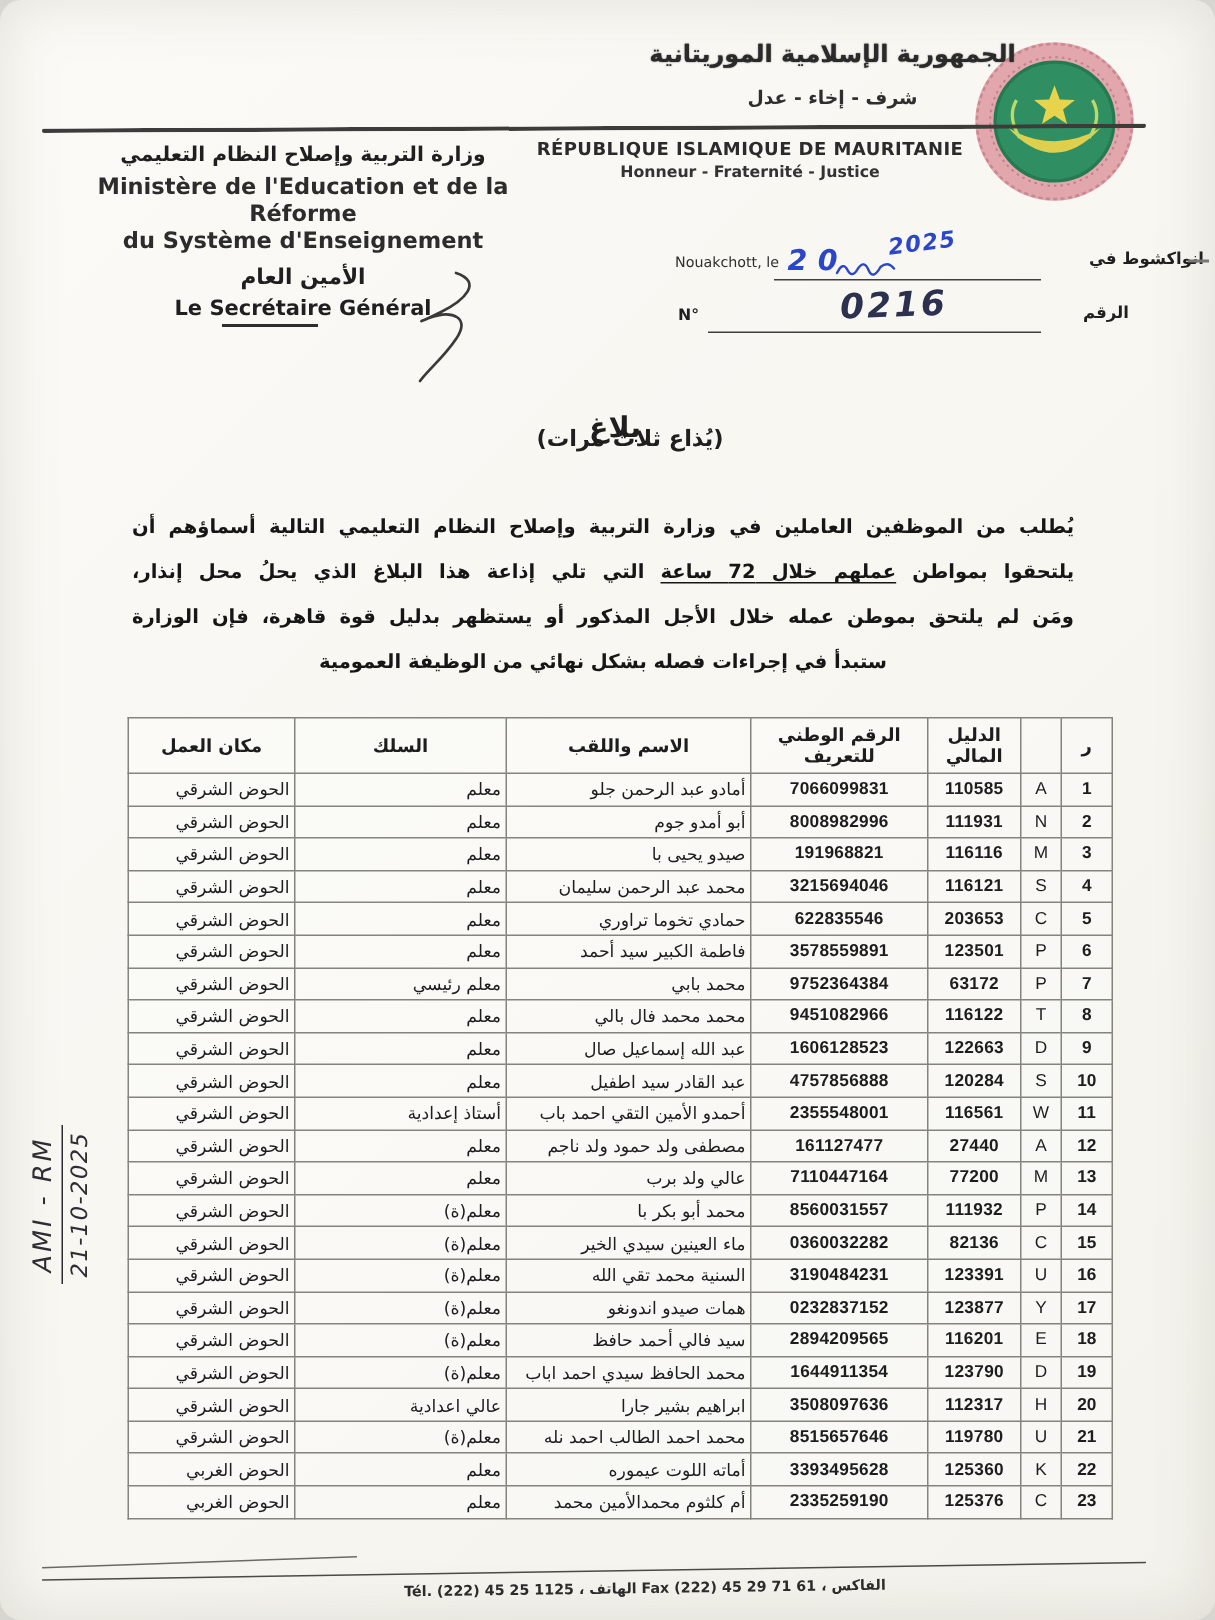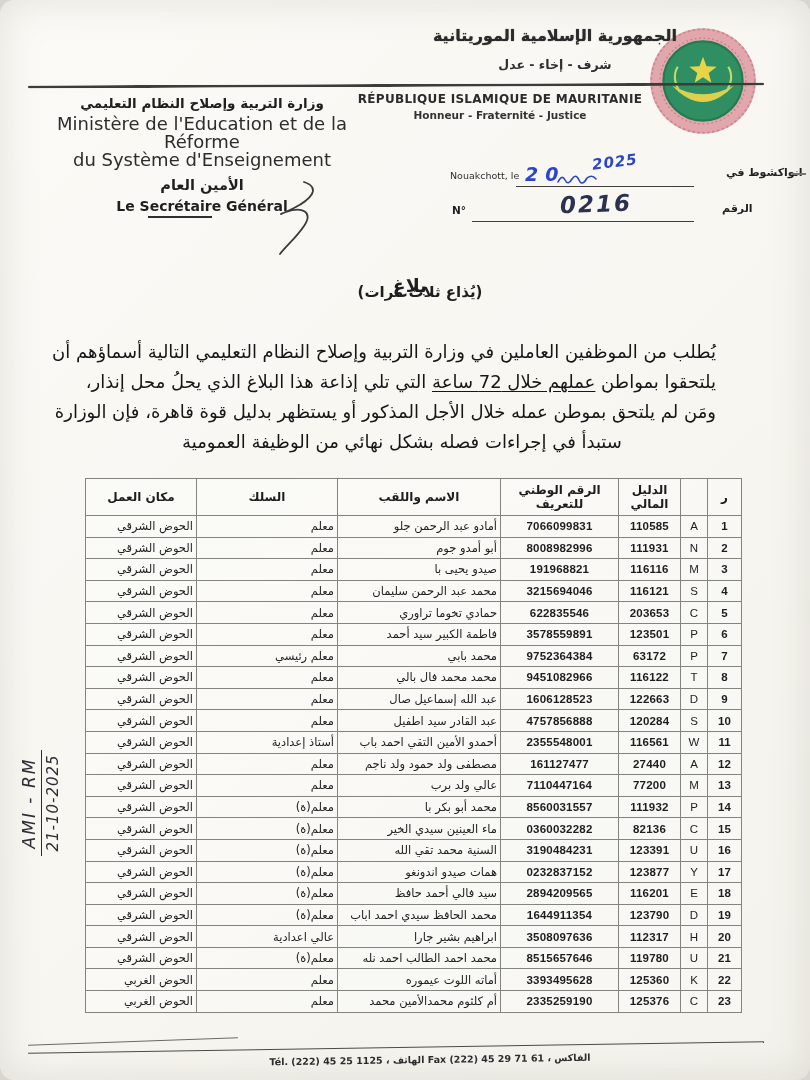--- a/index.html
+++ b/index.html
@@ -24,21 +24,21 @@
   .fr-rep  { left:338px; top:92px; width:324px; text-align:center;
              font-size:12px; font-weight:bold; letter-spacing:.3px; color:#2b2b2b; }
   .fr-motto{ left:338px; top:109px; width:324px; text-align:center;
              font-size:10.5px; font-weight:bold; color:#333; }
 
   .seal { left:648px; top:26px; width:110px; height:110px; }
 
   
   .ministry { left:28px; top:95px; width:348px; text-align:center; }
   .ministry .m-ar  { font-size:13.5px; font-weight:bold; margin-bottom:4px; }
-  .ministry .m-fr  { font-size:18px; font-weight:normal; line-height:18px; color:#2c2c2c; }
+  .ministry .m-fr  { font-size:15px; font-weight:bold; line-height:18px; color:#2c2c2c; }
   .ministry .sg-ar { font-size:14.5px; font-weight:bold; margin-top:8px; }
   .ministry .sg-fr { font-size:14px;  font-weight:bold; margin-top:5px; }
   .sg-underline { left:148px; top:216px; width:64px; border-top:2.5px solid #2e2e2e; }
   .signature { left:252px; top:178px; width:86px; height:78px; }
 
   
   .nkt-label { left:450px; top:170px; font-size:9.5px; font-weight:normal; color:#2f2f2f;text-align:center; }
   .date-rule { left:516px; top:186px; width:178px; border-top:1.5px solid #3e3e3e; }
   .hw-day    { left:525px; top:163px; font-size:19px; font-weight:bold; font-style:italic;
                color:#2b46c8; letter-spacing:7px; }
@@ -51,22 +51,22 @@
   .no-value  { left:560px; top:191px; font-size:23px; font-weight:bold; font-style:italic;
                color:#2c3150; letter-spacing:2px; transform:rotate(-2deg); }
   .no-ar     { left:722px; top:202px; width:60px; font-size:11px; font-weight:bold; }
 
   
   .title    { left:240px; top:274px; width:340px; text-align:center;
               font-size:19px; font-weight:bold; }
   .subtitle { left:250px; top:283px; width:340px; text-align:center;
               font-size:15px; font-weight:bold; }
   .body-text { left:88px; top:337px; width:628px; direction:rtl; }
-  .body-text .bl { font-size:18px; line-height:30px; color:#161616;
-                   text-align:justify; text-align-last:justify; white-space:nowrap; }
+  .body-text .bl { font-size:13px; line-height:30px; color:#161616;
+                   text-align:justify; text-align-last:justify; white-space:nowrap;font-weight:bold; }
   .body-text .bl.center { text-align:left; text-align-last:center; }
   .u { text-decoration:underline; text-underline-offset:3px; }
 
   
   .staff-table { left:85px; top:478px; width:656px; border-collapse:collapse;
                  direction:rtl; table-layout:fixed; background:rgba(255,255,255,.35); }
   .staff-table th, .staff-table td {
       border:1px solid #84847c; overflow:hidden; white-space:nowrap;
       color:#1d1d1d; vertical-align:middle; }
   .staff-table { border:1.5px solid #6e6e66; }

